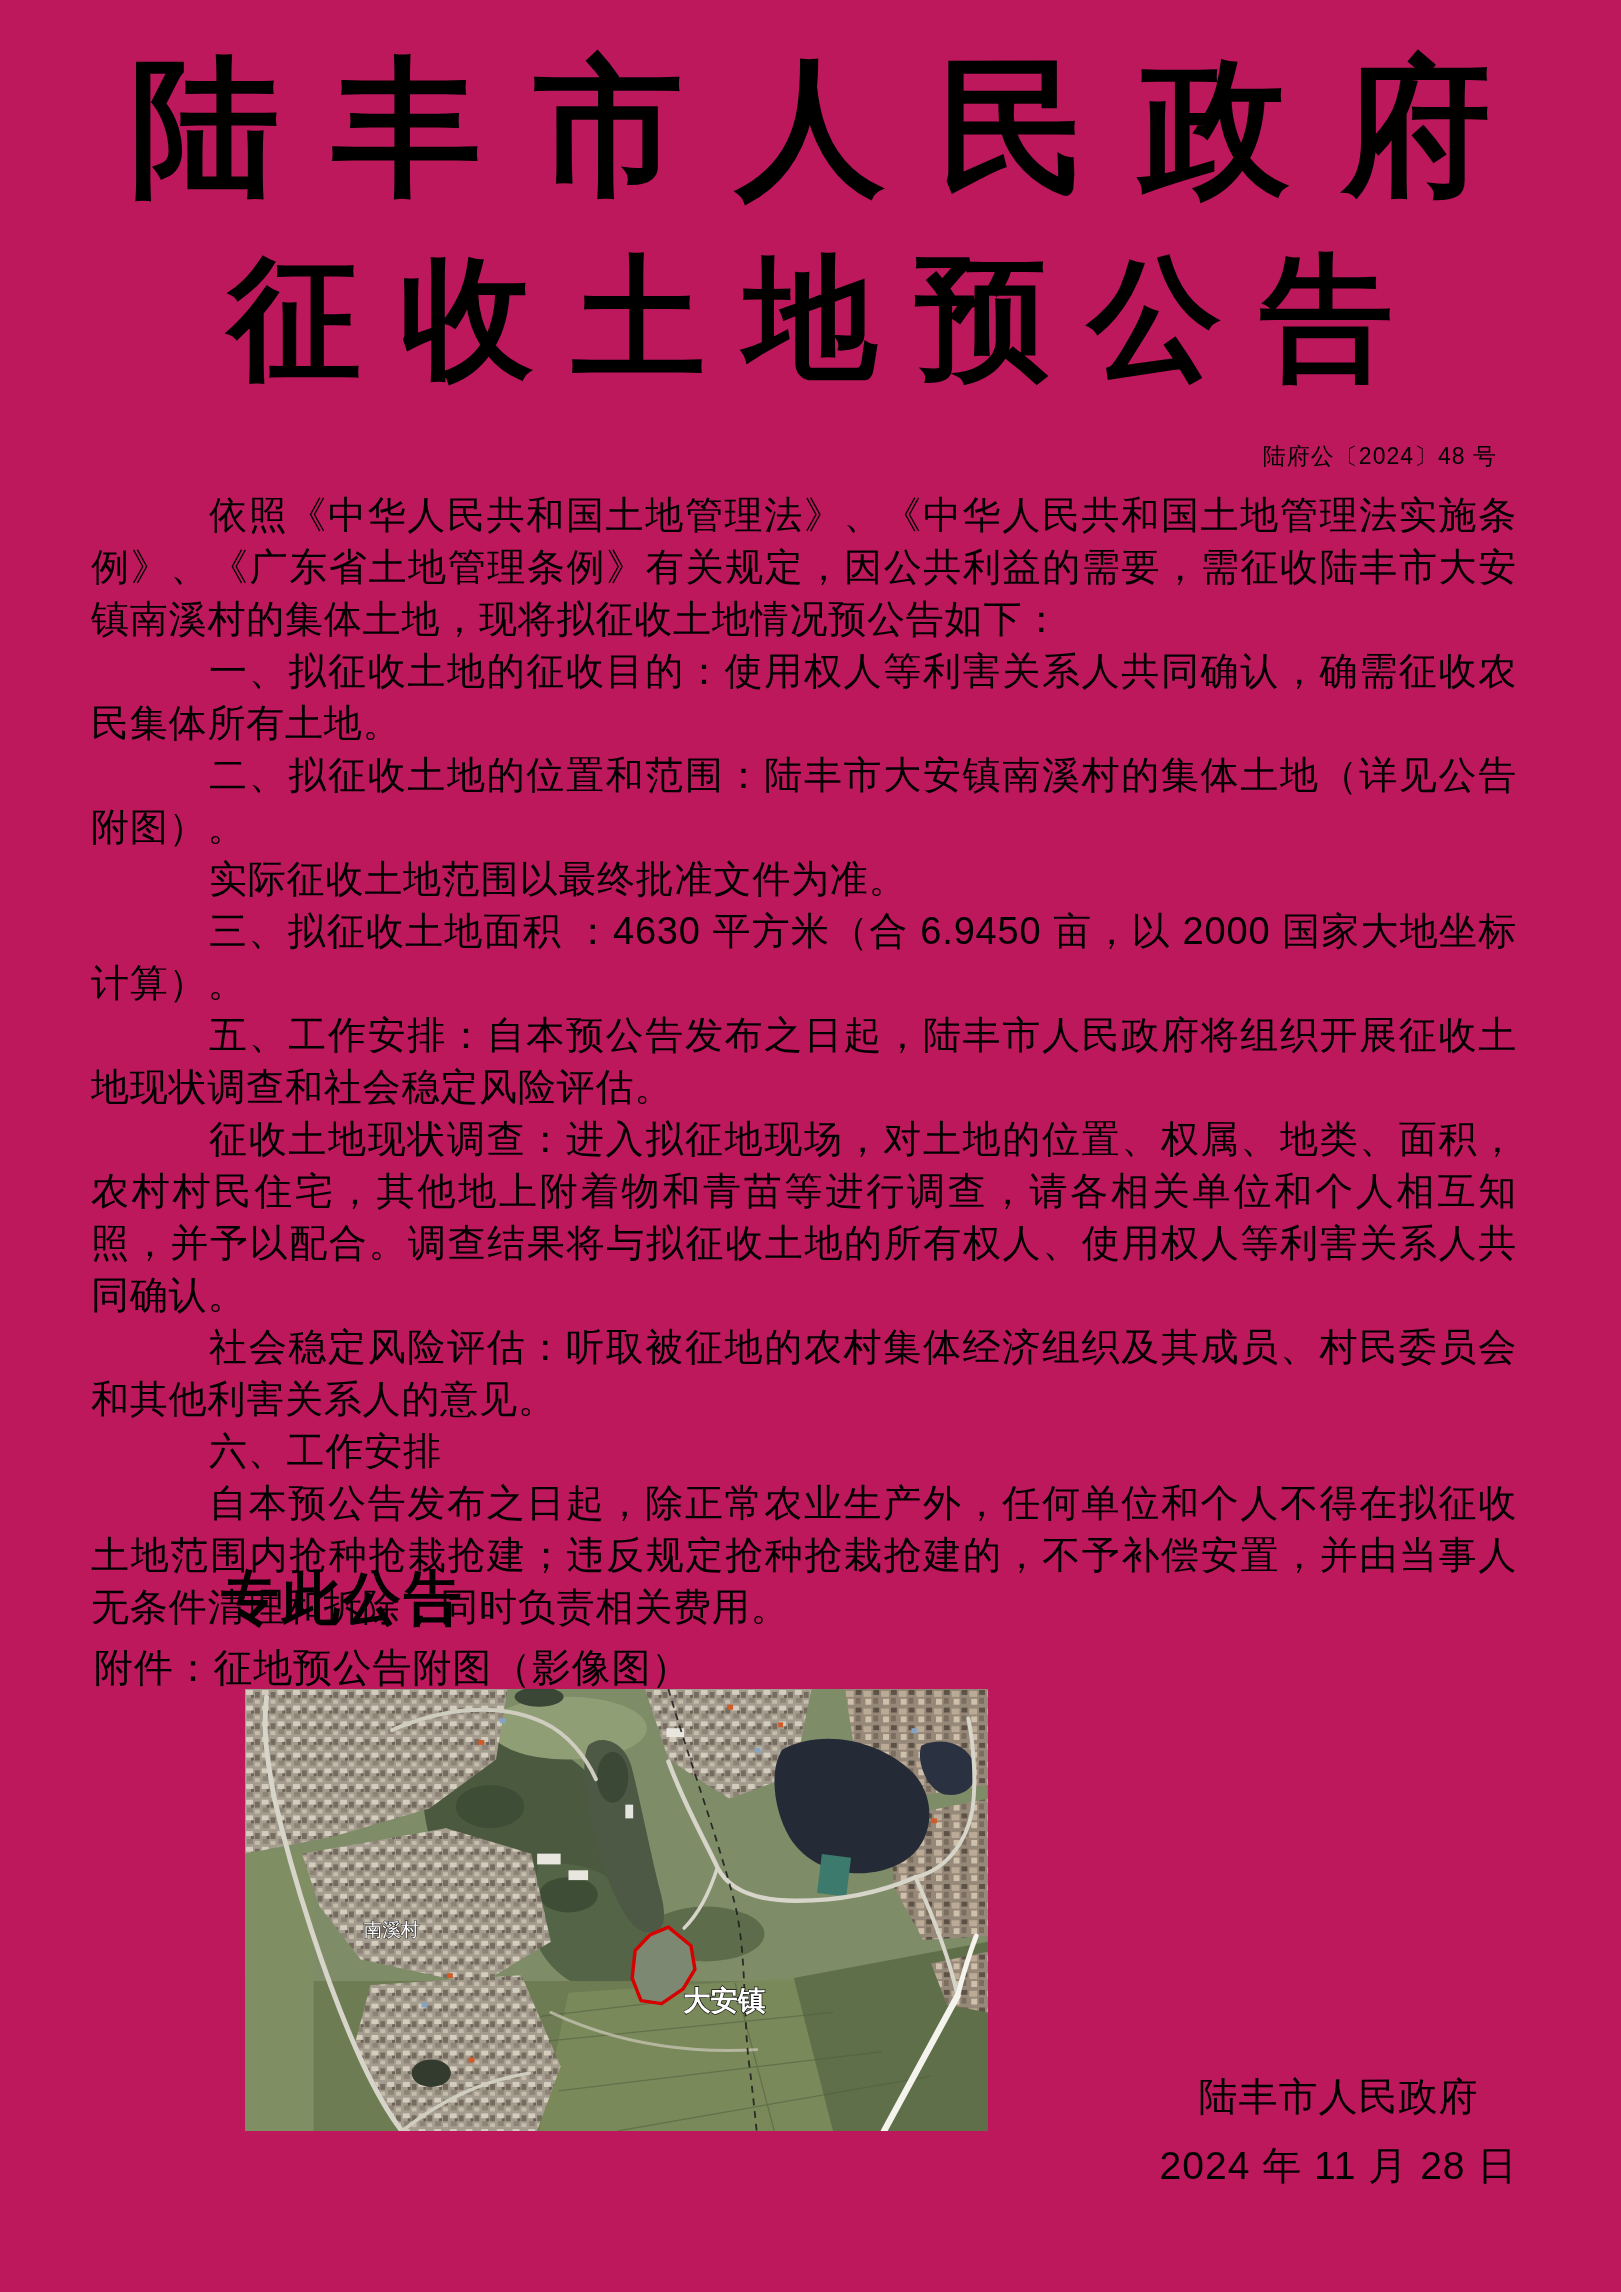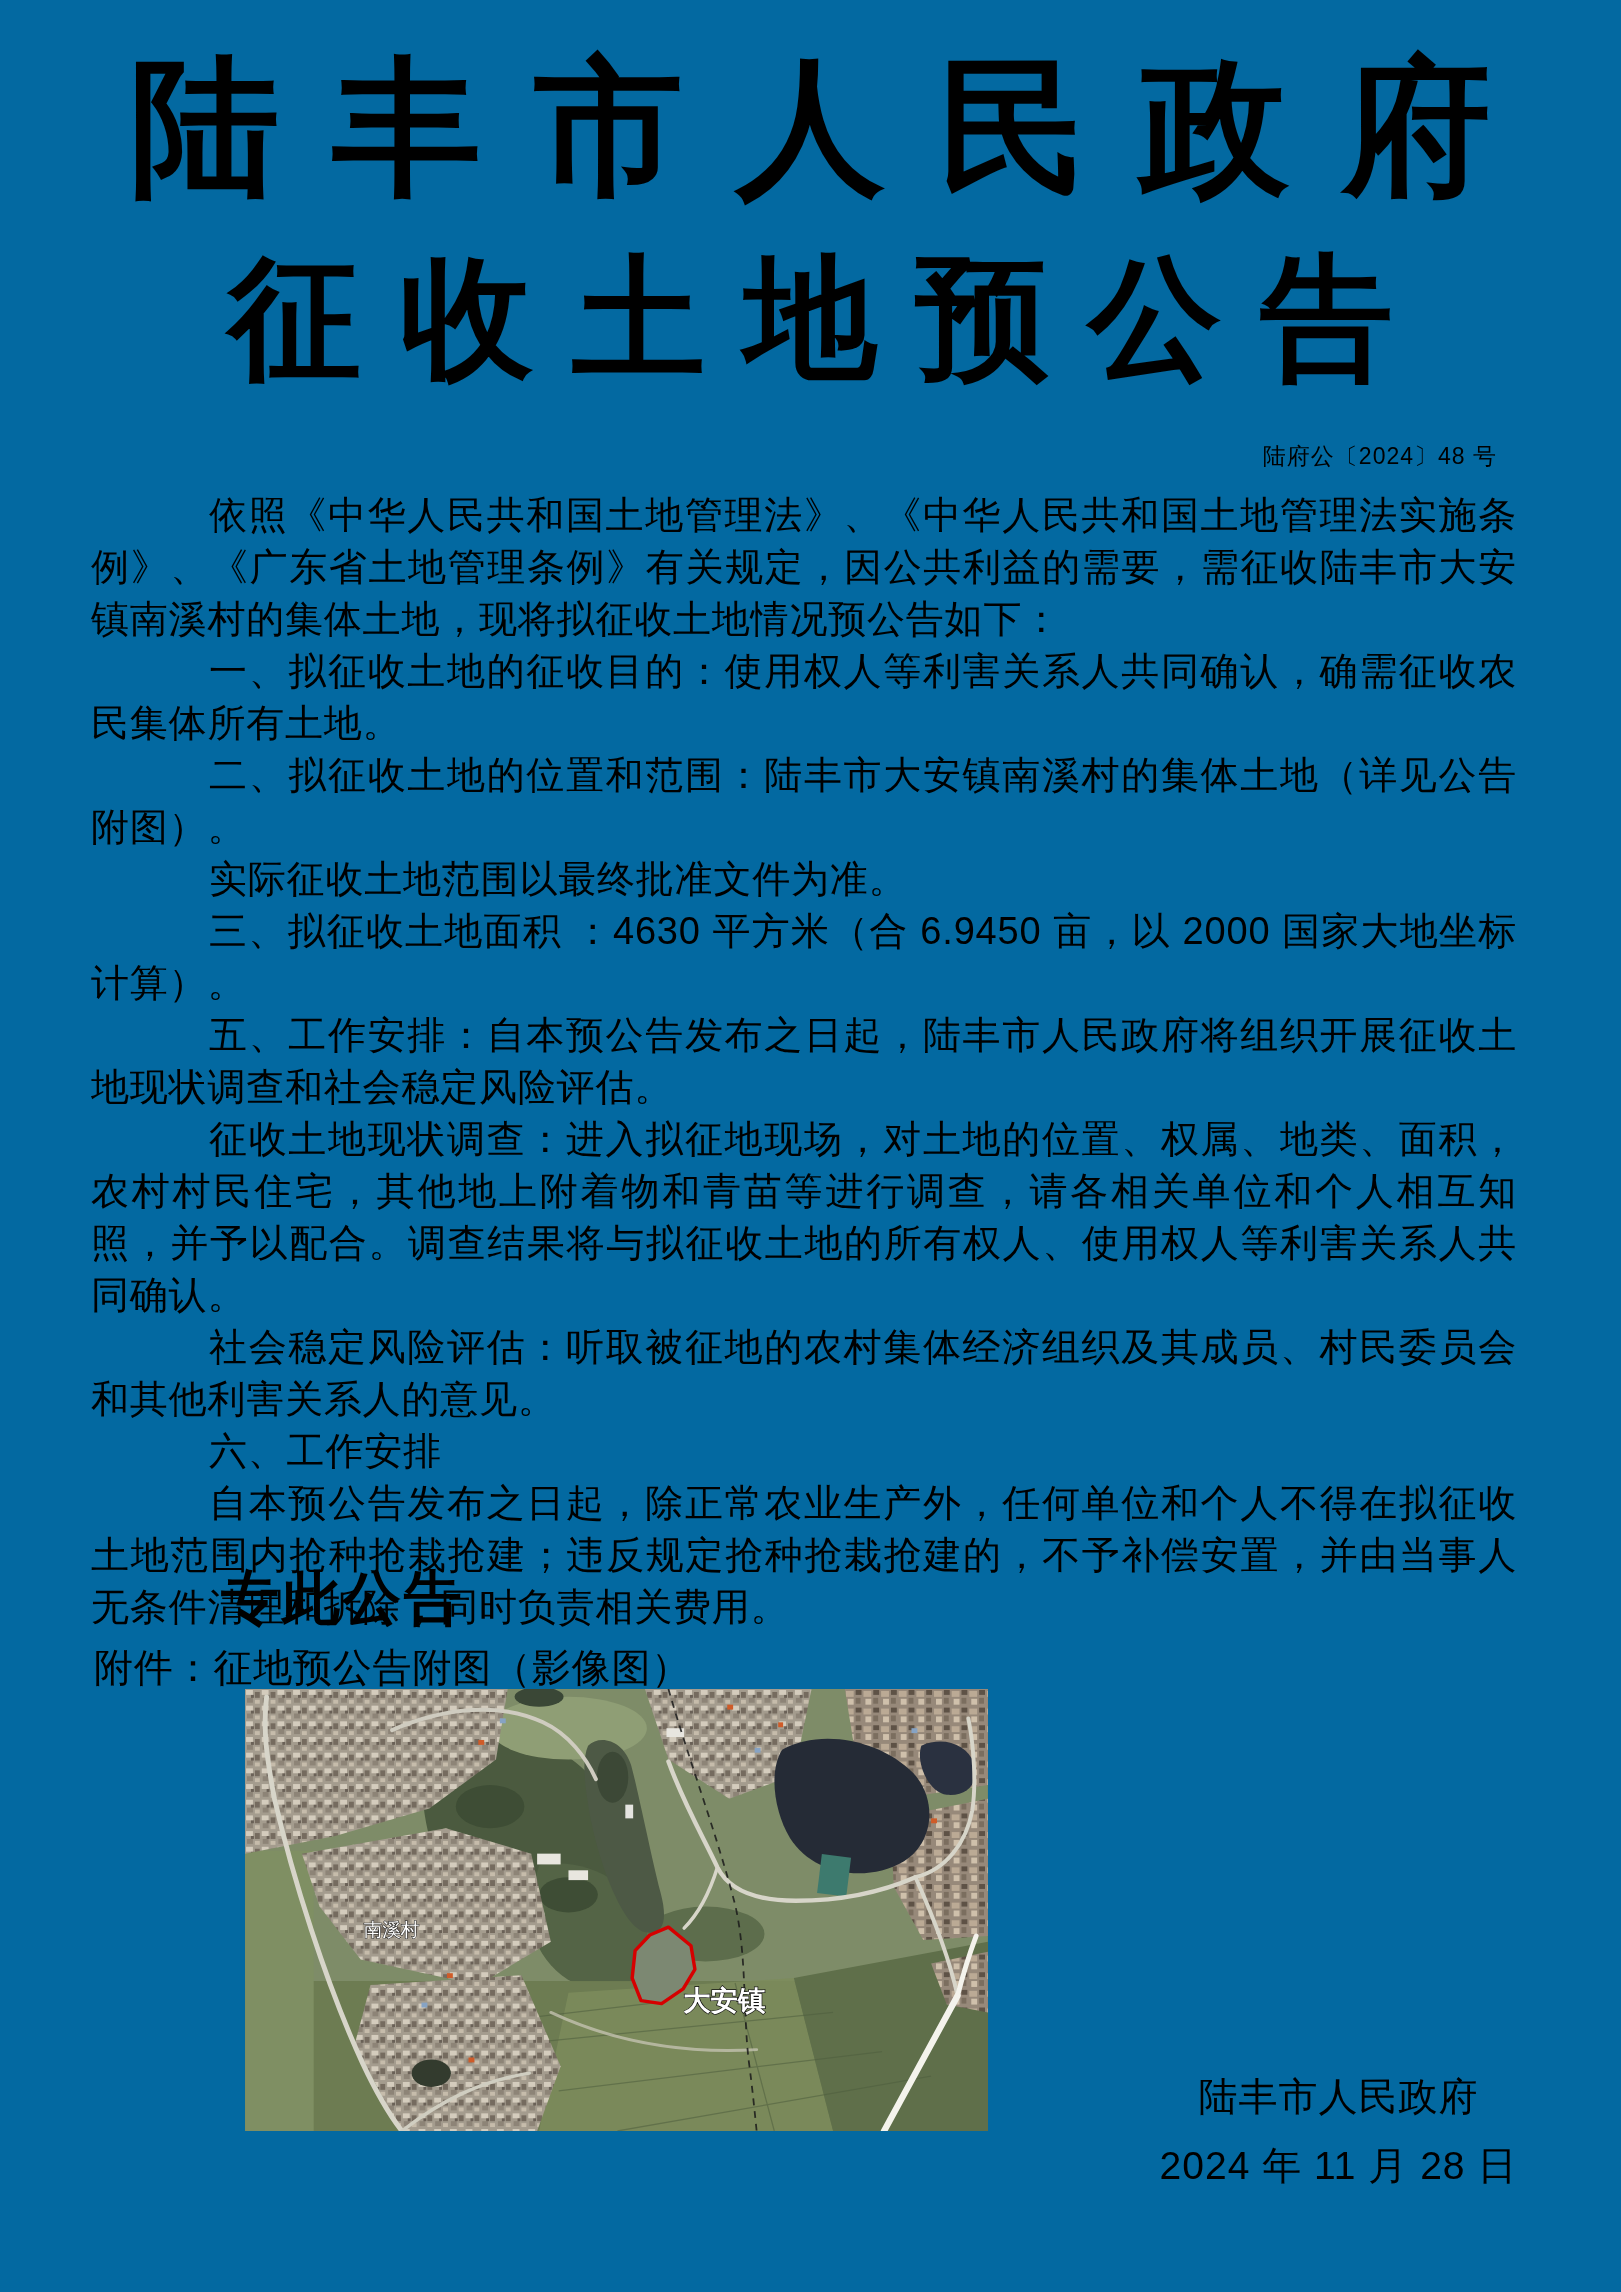--- a/index.html
+++ b/index.html
@@ -1,19 +1,19 @@
 <!DOCTYPE html>
 <html><head>
 <meta charset="utf-8">
 <style>
   html,body{margin:0;padding:0;background:#888;}
   .page{
     position:relative;
     width:1621px;height:2293px;
-    background:#0369a1;
+    background:#be185d;
     overflow:hidden;
     font-family:"Liberation Sans",sans-serif;
     color:#000;
   }
   .title-main{
     position:absolute;top:47px;left:calc(50% + 26.5px);transform:translateX(-50%);
     font-family:"Liberation Serif",serif;
     font-weight:bold;font-size:149px;line-height:1.1;
     letter-spacing:53px;white-space:nowrap;
   }

